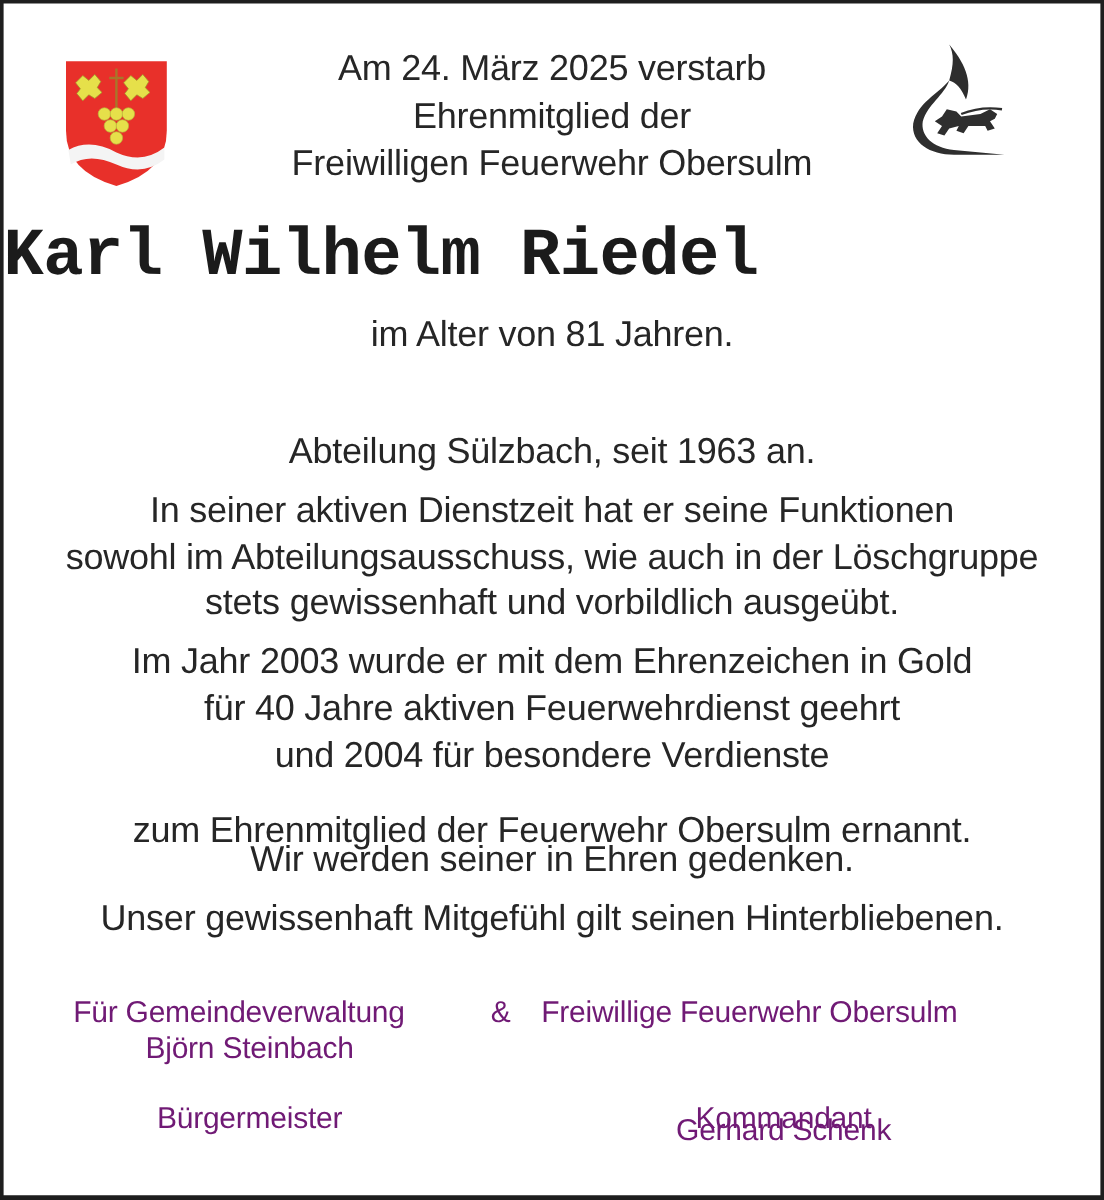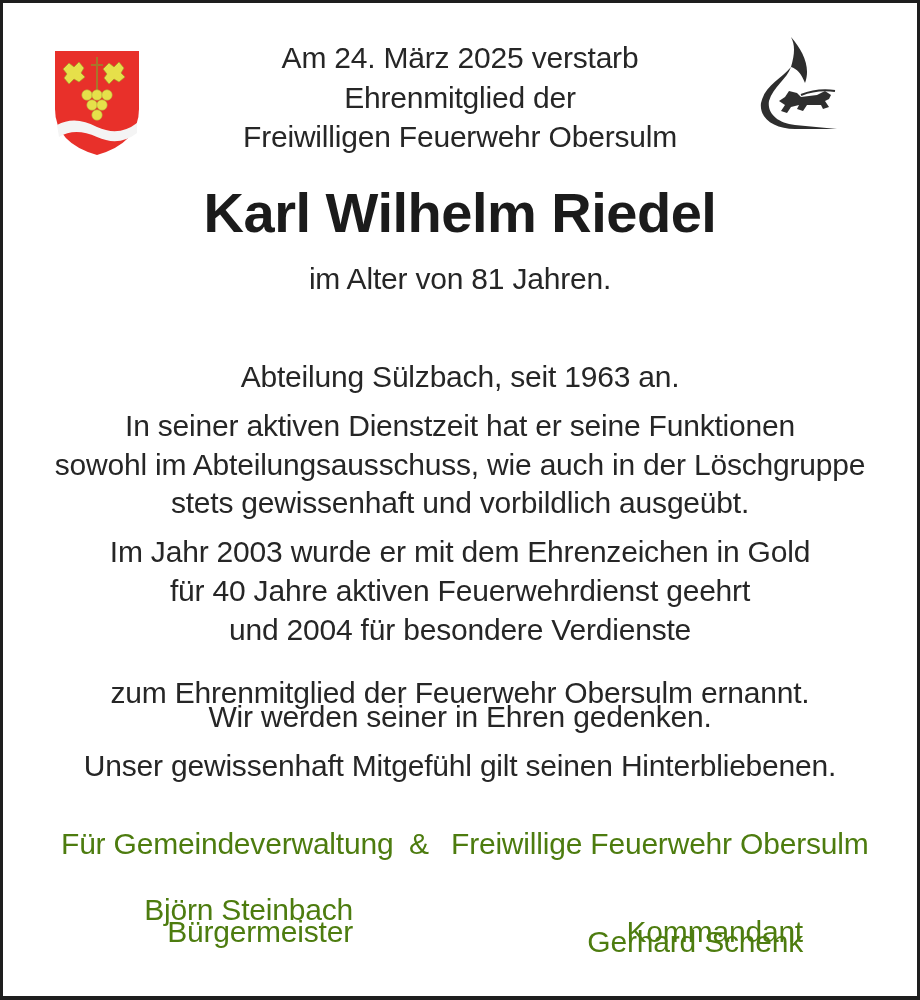--- a/index.html
+++ b/index.html
@@ -17,31 +17,31 @@
   }
   .line {
     position: absolute; left: 0; width: 914px;
     text-align: center; white-space: nowrap;
     font-size: 30px; line-height: 38px;
     letter-spacing: -0.2px;
     color: #262626;
   }
   .name {
     position: absolute; left: 0; width: 914px; top: 170px;
-    text-align: center; white-space: nowrap;
-    font-family: Liberation Sans, sans-serif;
+    text-align: left; white-space: nowrap;
+    font-family: Liberation Mono, monospace;
     font-weight: bold; font-size: 56px; line-height: 80px;
     letter-spacing: -0.5px;
     color: #1b1b1b;
   }
   .crest { position: absolute; left: 50px; top: 44px; width: 88px; height: 110px; }
   .ffw   { position: absolute; left: 748px; top: 30px; width: 96px; height: 100px; }
   .sig {
-    position: absolute; white-space: nowrap; text-align: right;
-    font-size: 30px; line-height: 38px; color: #4d7c0f; letter-spacing: -0.2px;
+    position: absolute; white-space: nowrap; text-align: center;
+    font-size: 25px; line-height: 38px; color: #701a75; letter-spacing: -0.2px;
   }
 </style>
 </head>
 <body>
 
 <div class="frame">
 
   <svg class="crest" viewBox="0 0 88 110">
     <path d="M2 4 H86 V62 Q86 96 44 108 Q2 96 2 62 Z" fill="#e8302a"></path>
 
@@ -92,19 +92,19 @@
   <div class="line" style="top:608px">und 2004 für besondere Verdienste</div>
   <div class="line" style="top:671px">zum Ehrenmitglied der Feuerwehr Obersulm ernannt.</div>
 
   <div class="line" style="top:695px">Wir werden seiner in Ehren gedenken.</div>
   <div class="line" style="top:744px">Unser gewissenhaft Mitgefühl gilt seinen Hinterbliebenen.</div>
 
   <div class="sig" style="left:58px; top:822px;">Für Gemeindeverwaltung</div>
   <div class="sig" style="left:406px; top:822px;">&amp;</div>
   <div class="sig" style="left:448px; top:822px;">Freiwillige Feuerwehr Obersulm</div>
 
-  <div class="sig" style="left:60px; width:290px; top:888px;">Björn Steinbach</div>
+  <div class="sig" style="left:60px; width:290px; top:852px;">Björn Steinbach</div>
   <div class="sig" style="left:60px; width:290px; top:910px;">Bürgermeister</div>
 
   <div class="sig" style="left:500px; width:300px; top:920px;">Gerhard Schenk</div>
   <div class="sig" style="left:500px; width:300px; top:910px;">Kommandant</div>
 
 </div>
 
 </body></html>

